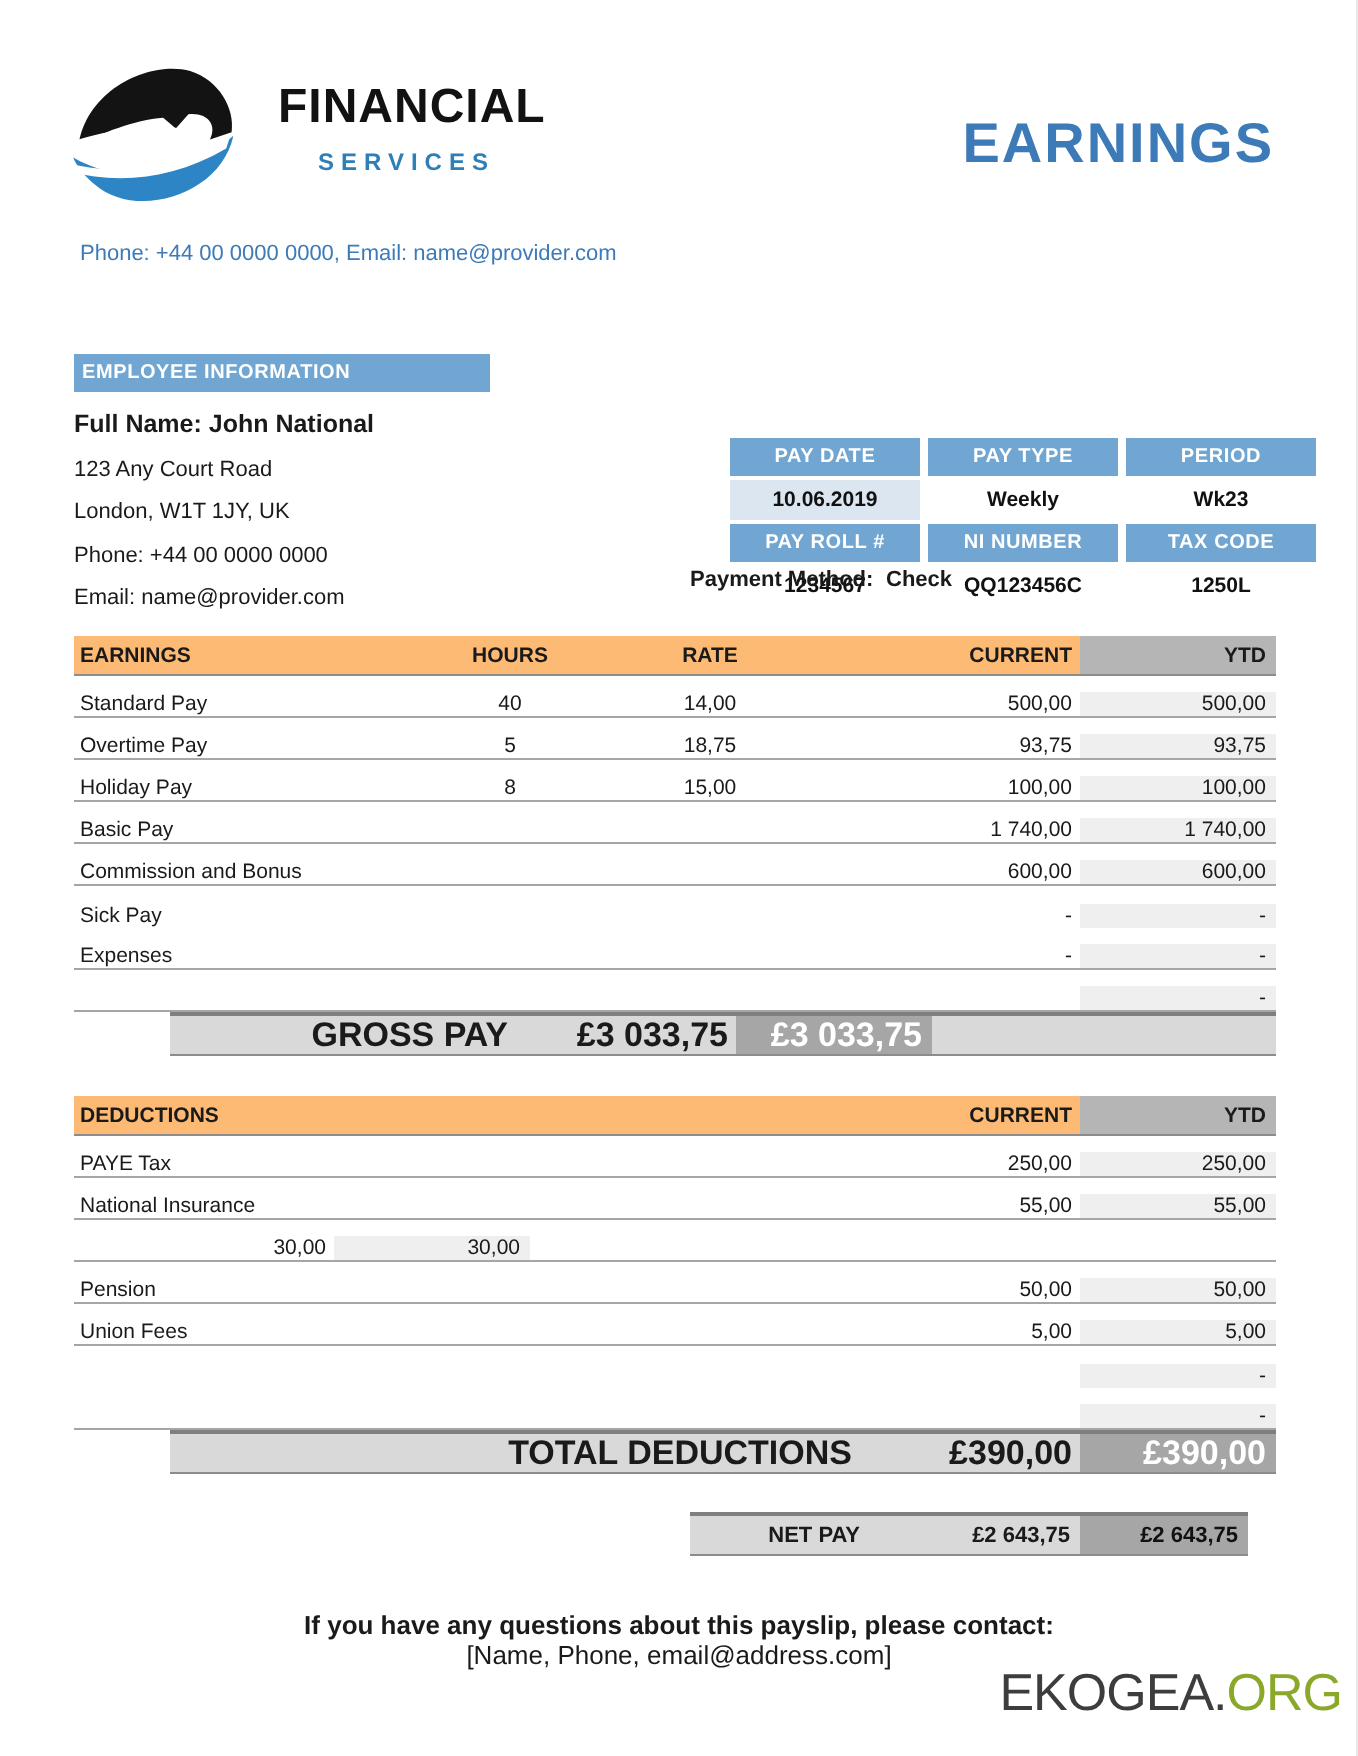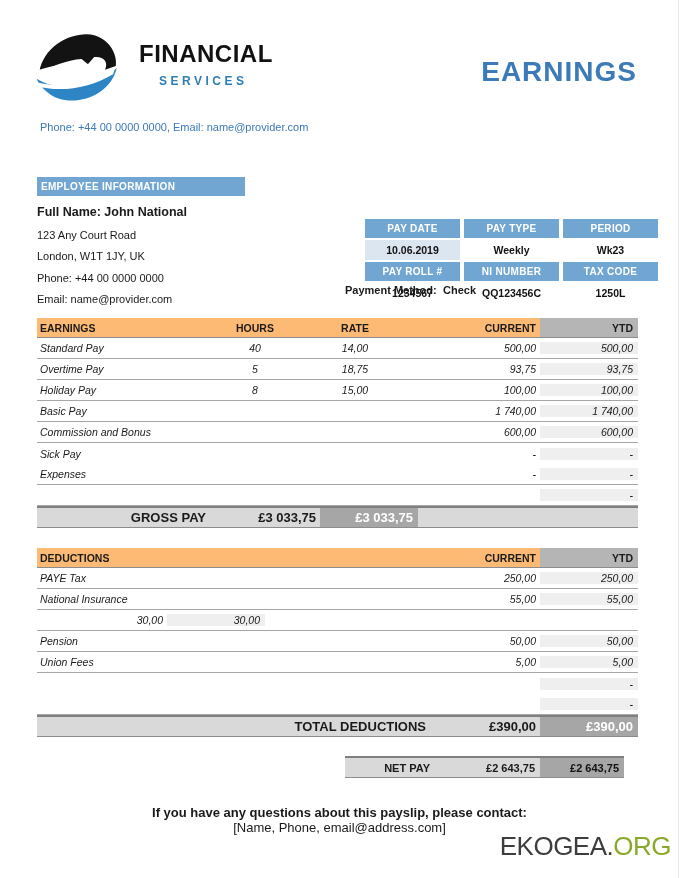--- a/index.html
+++ b/index.html
@@ -34,32 +34,32 @@
   .pd-v.hl { background:#dce6f1; }
   .payment-method { position:absolute; left:345px; top:284px; display:flex; font-size:11px; font-weight:bold; }
   .pm-label { width:98px; }
 
   
   .table { position:absolute; left:37px; width:601px; font-size:10.5px; }
   .t-earnings { top:318px; }
   .t-deductions { top:548px; }
   .thead { display:flex; align-items:stretch; height:20px; background:#fdba74; font-weight:bold;
            border-bottom:1px solid #8c8c8c; }
-  .row { display:flex; align-items:center; height:21px; border-bottom:1px solid #a6a6a6;font-style:italic; }
+  .row { display:flex; align-items:flex-end; height:21px; border-bottom:1px solid #a6a6a6; }
   .row.no-border { border-bottom:none; }
   .cell { display:flex; align-items:center; }
   .c-label { flex:1; padding-left:3px; }
   .t-earnings .c-label { flex:0 0 173px; }
   .c-hours { width:90px; justify-content:center; }
   .c-rate  { width:110px; justify-content:center; }
   .c-current { width:130px; justify-content:flex-end; padding-right:4px; }
   .c-ytd { width:98px; justify-content:flex-end; padding-right:5px; background:#efefef; }
   .thead .c-ytd { background:#b5b5b5; }
-  .trow { display:flex; align-items:stretch; height:22px; background:#d9d9d9; font-weight:bold; font-size:13px;
-          border-top:2px solid #7f7f7f; border-bottom:1.5px solid #8c8c8c; }
+  .trow { display:flex; align-items:stretch; height:22px; background:#d9d9d9; font-weight:bold; font-size:17px;
+          border-top:2px solid #7f7f7f; border-bottom:1.5px solid #8c8c8c;margin-left:48px; }
   .trow .c-label { justify-content:flex-end; padding-right:4px; }
   .trow .c-current { width:110px; }
   .trow .c-ytd { background:#a6a6a6; color:#fff; }
 
   
   .netpay { position:absolute; left:345px; top:756px; width:279px; display:flex; align-items:stretch;
             height:22px; font-size:11px; font-weight:bold; border-top:2px solid #7f7f7f; border-bottom:1.5px solid #8c8c8c; }
   .np-label { flex:0 0 85px; background:#d9d9d9; display:flex; align-items:center; justify-content:flex-end; }
   .np-current { flex:0 0 110px; background:#d9d9d9; display:flex; align-items:center; justify-content:flex-end; padding-right:5px; }
   .np-ytd { flex:1; background:#a6a6a6; color:#111; display:flex; align-items:center; justify-content:flex-end; padding-right:5px; }

